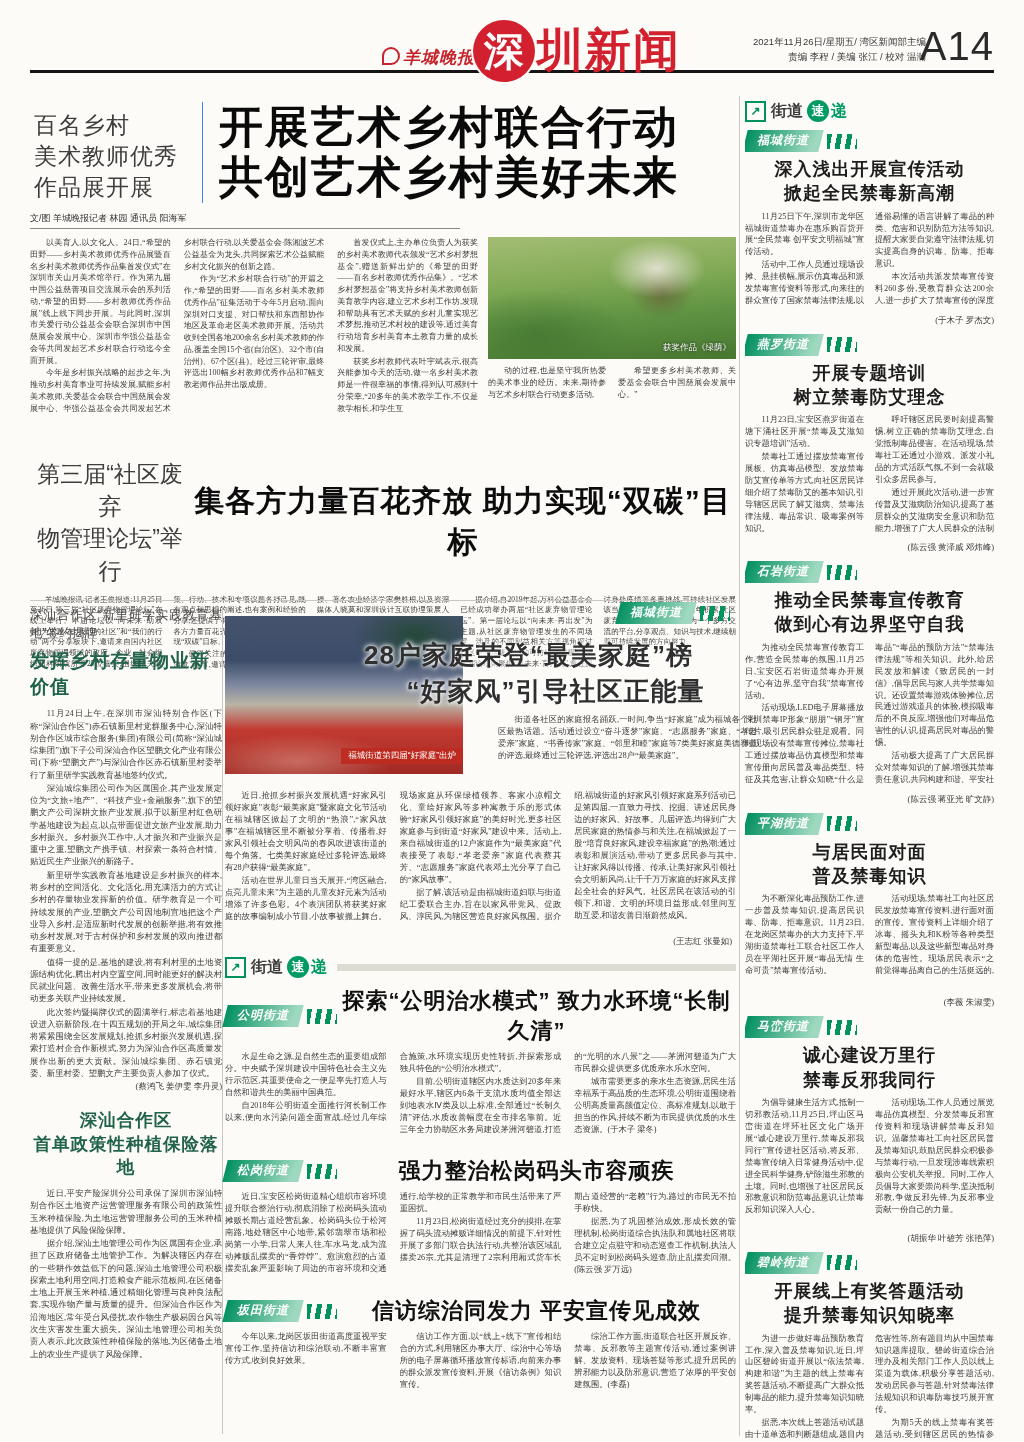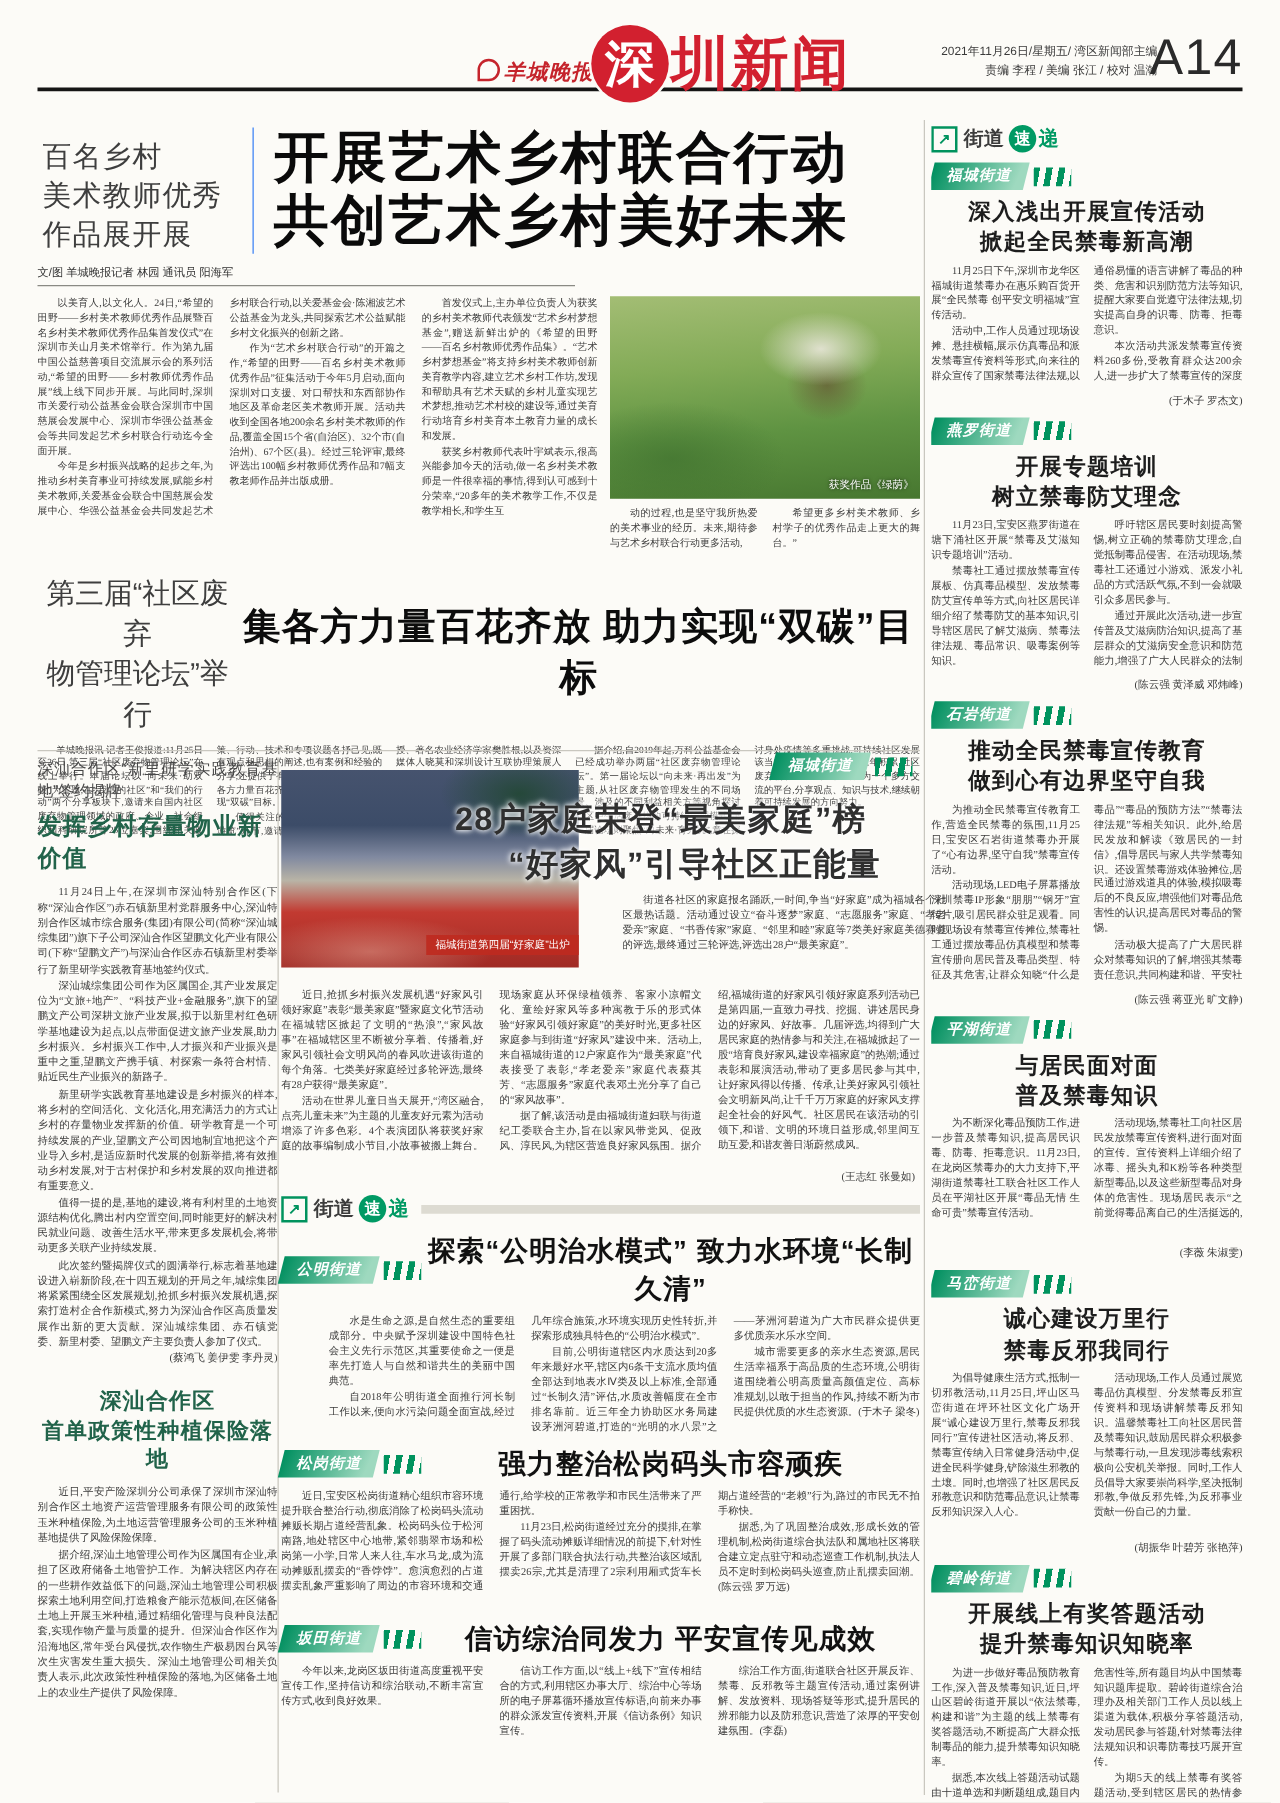--- a/index.html
+++ b/index.html
@@ -27,21 +27,21 @@
   
   .lead{position:absolute;left:30px;top:102px;width:706px;height:352px;}
   .lead-top{display:flex;}
   .lead-kicker{width:158px;border-right:1px solid #3b82f6;padding:8px 10px 0 4px;
       font-size:23px;line-height:1.35;color:#3e3e3e;letter-spacing:1px;}
   .lead-h{flex:1;padding-left:16px;font-size:44px;line-height:1.13;font-weight:bold;color:#0a0a0a;letter-spacing:2px;}
   .lead-byline{margin-top:9px;width:430px;font-size:9px;color:#333;border-bottom:1px solid #8a8a84;padding-bottom:3px;}
   .lead-bottom{display:flex;margin-top:8px;}
   .lead-body{width:448px;height:228px;overflow:hidden;column-count:3;column-gap:13px;font-size:8px;line-height:1.47;}
   .lead-right{width:248px;margin-left:10px;}
-  .photo-lead{position:relative;width:248px;height:162px;
+  .photo-lead{position:relative;width:248px;height:122px;
       background:
         radial-gradient(70px 42px at 68% 26%, rgba(233,230,218,.9), rgba(233,230,218,0) 70%),
         radial-gradient(46px 40px at 70% 44%, rgba(96,66,44,.55), rgba(96,66,44,0) 70%),
         radial-gradient(120px 60px at 20% 80%, rgba(60,110,45,.6), rgba(60,110,45,0) 75%),
         linear-gradient(175deg,#a3bd74 0%,#83ab57 35%,#5f9342 65%,#477730 100%);}
   .photo-cap-lead{position:absolute;right:5px;bottom:5px;color:#fff;font-size:8.5px;
       text-shadow:0 0 3px rgba(0,0,0,.8);}
   .lead-after{margin-top:6px;height:56px;overflow:hidden;column-count:2;column-gap:12px;font-size:8px;line-height:1.47;}
   
   .forum{position:absolute;left:30px;top:458px;width:706px;height:140px;}
@@ -87,21 +87,21 @@
       color:#2f2f2f;letter-spacing:1px;text-shadow:0 0 4px #fff,0 0 6px #fff;}
   .fc-intro{position:absolute;left:252px;top:114px;width:259px;height:72px;overflow:hidden;
       font-size:8.3px;line-height:1.45;margin-left:21px;}
   .fc-body{position:absolute;left:0;top:190px;width:511px;height:146px;overflow:hidden;
       column-count:3;column-gap:13px;font-size:8.3px;line-height:1.45;}
   .fc-byline{position:absolute;right:4px;bottom:4px;}
   .mid-sec{position:relative;}
   .mid-head{display:flex;align-items:center;}
   .mid-h{flex:1;text-align:center;font-size:22px;font-weight:bold;color:#111;letter-spacing:1px;}
   .mid-body{margin-top:5px;overflow:hidden;column-count:3;column-gap:13px;font-size:8.3px;line-height:1.45;}
-  .gongming .mid-body{height:118px;margin-left:38px;}
+  .gongming .mid-body{height:118px;}
   .songgang .mid-body{height:92px;}
   .bantian .mid-body{height:92px;}
   .gongming{height:170px;margin-top:4px;}
   .songgang{height:140px;}
   .bantian{height:140px;}
   
   .rail{position:absolute;left:745px;top:96px;width:249px;height:1342px;overflow:hidden;}
   .rail .express{margin-bottom:4px;}
   .rail-sec{margin-bottom:7px;}
   .rail-h{text-align:center;font-size:18px;font-weight:bold;color:#1d1d1d;line-height:1.35;letter-spacing:1px;margin:5px 0 5px;}
@@ -146,21 +146,21 @@
           <p>作为“艺术乡村联合行动”的开篇之作,“希望的田野——百名乡村美术教师优秀作品”征集活动于今年5月启动,面向深圳对口支援、对口帮扶和东西部协作地区及革命老区美术教师开展。活动共收到全国各地200余名乡村美术教师的作品,覆盖全国15个省(自治区)、32个市(自治州)、67个区(县)。经过三轮评审,最终评选出100幅乡村教师优秀作品和7幅支教老师作品并出版成册。</p>
           <p>首发仪式上,主办单位负责人为获奖的乡村美术教师代表颁发“艺术乡村梦想基金”,赠送新鲜出炉的《希望的田野——百名乡村教师优秀作品集》。“艺术乡村梦想基金”将支持乡村美术教师创新美育教学内容,建立艺术乡村工作坊,发现和帮助具有艺术天赋的乡村儿童实现艺术梦想,推动艺术村校的建设等,通过美育行动培育乡村美育本土教育力量的成长和发展。</p>
           <p>获奖乡村教师代表叶宇斌表示,很高兴能参加今天的活动,做一名乡村美术教师是一件很幸福的事情,得到认可感到十分荣幸,“20多年的美术教学工作,不仅是教学相长,和学生互</p>
         </div>
       <div class="lead-right">
         <div class="photo-lead">
           <div class="photo-cap-lead">获奖作品《绿荫》</div>
         </div>
         <div class="lead-after body-txt">
             <p>动的过程,也是坚守我所热爱的美术事业的经历。未来,期待参与艺术乡村联合行动更多活动,</p>
-            <p>希望更多乡村美术教师、乡村学子的优秀作品走上更大的舞台。”</p>
+            <p>希望更多乡村美术教师、关爱基金会联合中国慈展会发展中心。”</p>
           </div>
       </div>
     </div>
   </div>
 
   <div class="forum">
     <div class="forum-top">
       <div class="forum-kicker" style="white-space:pre-line;">第三届“社区废弃
 物管理论坛”举行</div>
       <div class="forum-h">集各方力量百花齐放  助力实现“双碳”目标</div>

